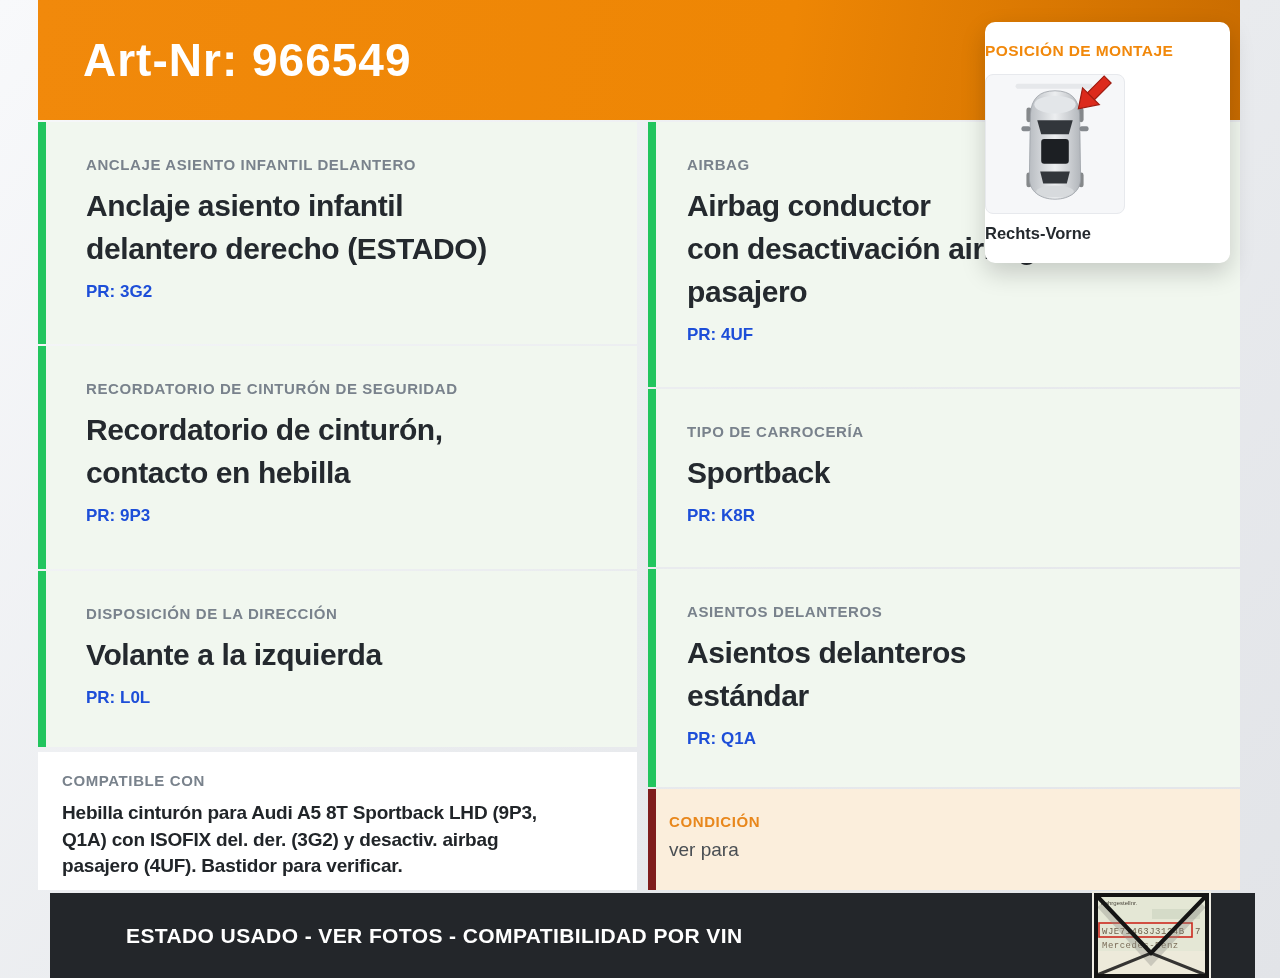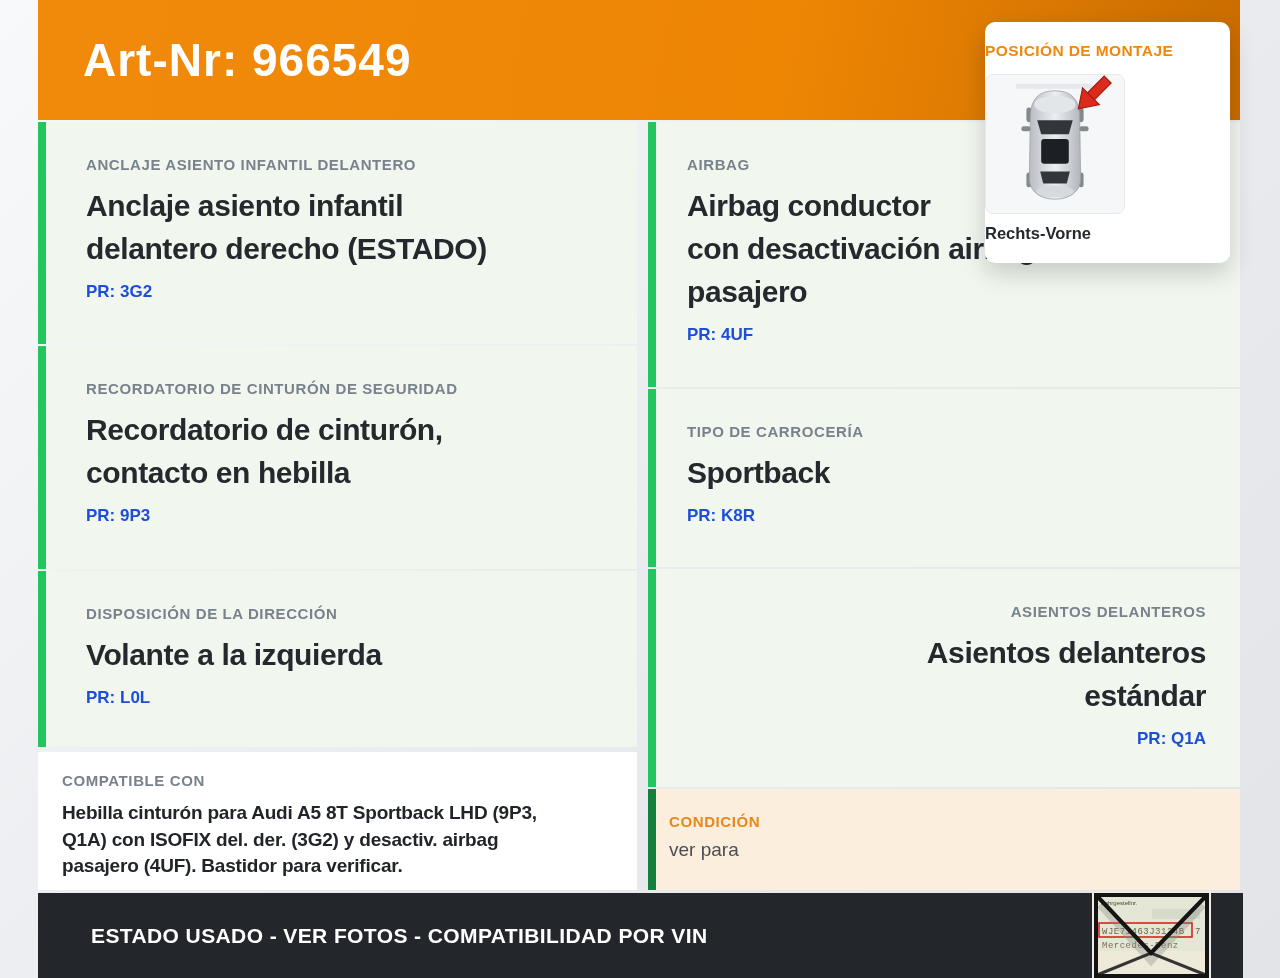--- a/index.html
+++ b/index.html
@@ -43,21 +43,21 @@
   .card.white { background: #ffffff; }
   .card.white .inner-w { padding: 20px 8px 0 24px; }
   .compat-text {
     font-size: 19px; font-weight: bold; color: #212529;
     line-height: 26.5px; letter-spacing: -0.2px; white-space: pre-line;
     margin-top: 3px;
   }
 
   
   .card.condition {
-    background: #fbeedc; border-left: 8px solid #15803d;
+    background: #fbeedc; border-left: 8px solid #7f1d1d;
   }
   .card.condition .inner-c { padding: 24px 10px 0 13px; }
   .cond-label {
     font-size: 15px; font-weight: bold; color: #e8871c;
     letter-spacing: 0.6px; text-transform: uppercase; margin-bottom: 9px;
   }
   .cond-value { font-size: 19px; color: #494e53; }
 
   
   .montaje-card {
@@ -72,22 +72,22 @@
   }
   .montaje-imgbox {
     margin-top: 14px; width: 140px; height: 140px;
     background: #f6f7f9; border: 1px solid #e7e9ed; border-radius: 8px;
     display: flex; align-items: center; justify-content: center;
   }
   .montaje-caption { margin-top: 10px; font-size: 16.5px; font-weight: bold; color: #24292e; }
 
   
   .footer {
-    position: absolute; left: 38px; top: 893px; width: 1205px; height: 85px;
-    background: #23262a; display: flex; align-items: center; padding-left: 53px;
+    position: absolute; left: 50px; top: 893px; width: 1205px; height: 85px;
+    background: #23262a; display: flex; align-items: center; padding-left: 76px;
   }
   .footer-text {
     color: #ffffff; font-size: 21px; font-weight: bold; letter-spacing: 0.4px;
   }
   .vin-doc {
     position: absolute; left: 1092px; top: 891px; width: 119px; height: 87px;
     border: 2px solid #eeece4; border-bottom: none; background: #edeada;
     z-index: 5; overflow: hidden;
   }
   svg { display: block; }
@@ -145,21 +145,21 @@
 </div>
 
 <div class="card green col-right" style="top:389px;height:178px;">
   <div class="inner-r">
     <div class="card-label">TIPO DE CARROCERÍA</div>
     <div class="card-title">Sportback</div>
     <div class="card-pr">PR: K8R</div>
   </div>
 </div>
 
-<div class="card green col-right" style="top:569px;height:218px;text-align:right;">
+<div class="card green col-right" style="top:569px;height:218px;">
   <div class="inner-r">
     <div class="card-label">ASIENTOS DELANTEROS</div>
     <div class="card-title">Asientos delanteros
 estándar</div>
     <div class="card-pr">PR: Q1A</div>
   </div>
 </div>
 
 <div class="card condition col-right" style="top:789px;height:101px;">
   <div class="inner-c">

